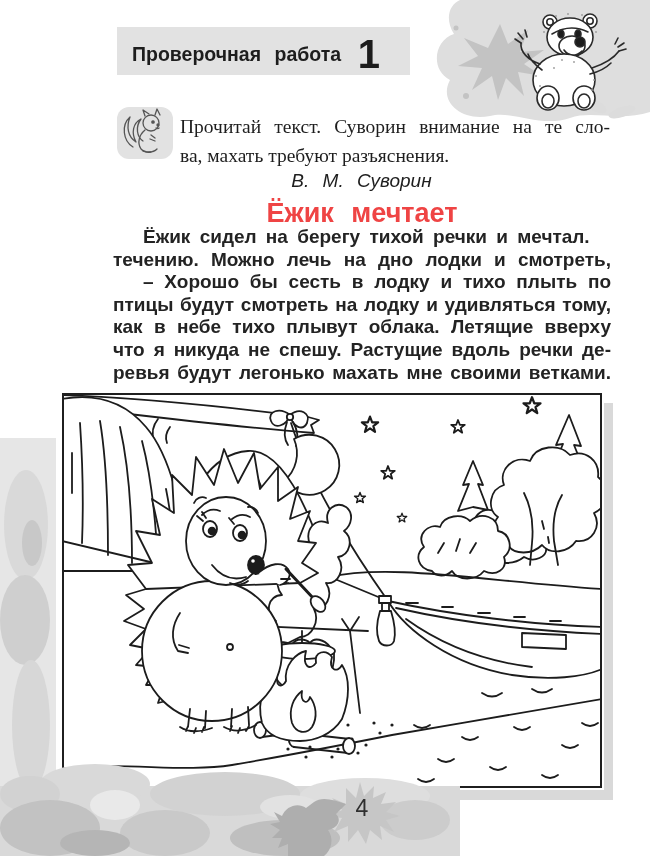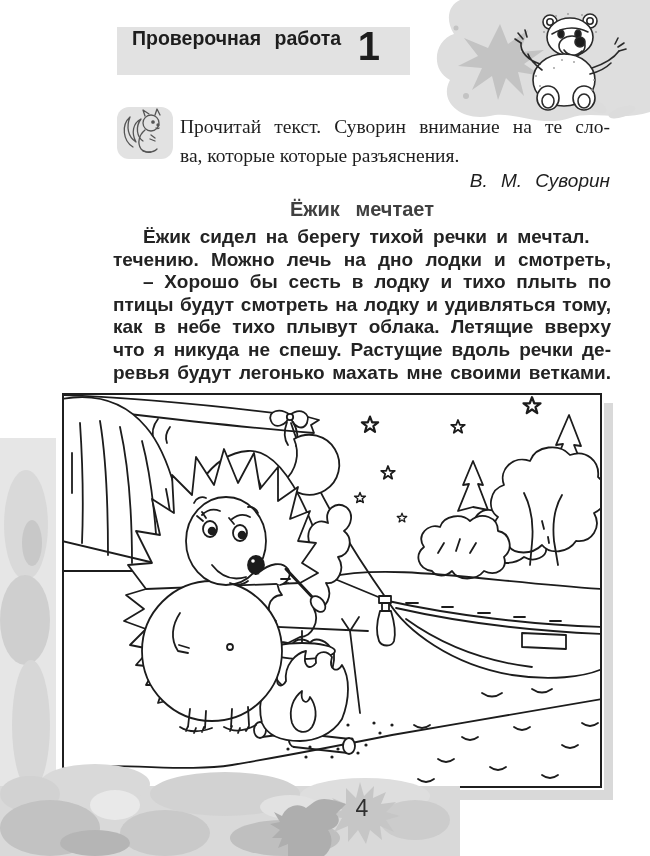--- a/index.html
+++ b/index.html
@@ -1,33 +1,33 @@
 <!DOCTYPE html>
 <html><head>
 <meta charset="utf-8">
 <style>
   html,body{margin:0;padding:0;}
   body{background:#ffffff;font-family:"Liberation Sans",sans-serif;}
   .page{position:relative;width:650px;height:856px;background:#ffffff;overflow:hidden;color:#222;}
   .abs{position:absolute;}
   
   .header-box{left:117px;top:27px;width:293px;height:48px;background:#e2e2e2;
-    display:flex;align-items:flex-start;justify-content:space-between;padding:0 30px 0 15px;box-sizing:border-box;}
+    display:flex;align-items:flex-end;justify-content:space-between;padding:0 30px 0 15px;box-sizing:border-box;}
   .header-title{font-weight:bold;font-size:19.5px;word-spacing:8px;color:#1d1d1d;margin-bottom:9px;}
   .header-number{font-weight:bold;font-size:40px;line-height:0.95;color:#1d1d1d;margin-bottom:2px;}
   
   .icon-box{left:117px;top:107px;width:56px;height:52px;background:#e2e2e2;border-radius:12px;}
   .instruction{left:180px;top:112px;width:430px;font-family:"Liberation Serif",serif;
     font-size:19.5px;color:#1e1e1e;line-height:29px;}
   .just{text-align:justify;text-align-last:justify;}
-  .author{left:113px;top:170px;width:497px;text-align:right;font-style:italic;
+  .author{left:113px;top:170px;width:497px;text-align:center;font-style:italic;
     font-size:19px;word-spacing:8px;color:#1e1e1e;}
   
   .story-title{left:113px;top:198px;width:498px;text-align:center;font-weight:bold;
-    font-size:20px;word-spacing:10px;color:#404040;}
+    font-size:27px;word-spacing:10px;color:#ef4444;}
   .body-text{left:113px;top:226px;width:498px;font-size:19px;color:#232323;}
   .bodyline{height:22.6px;line-height:22.6px;white-space:nowrap_;font-weight:bold;}
   .bodyline.j{text-align:justify;text-align-last:justify;white-space:normal;}
   
   .illo{left:62px;top:393px;width:536px;height:391px;border:2px solid #1f1f1f;background:#fff;overflow:hidden;}
   .shadow-r{left:604px;top:403px;width:9px;height:391px;background:#d9d9d9;}
   .shadow-b{left:72px;top:790px;width:541px;height:10px;background:#d9d9d9;}
   
   .left-strip{left:0;top:438px;width:56px;height:418px;background:#e6e6e6;}
   .blob{border-radius:50%;}
@@ -102,21 +102,21 @@
         <circle cx="36" cy="15" r="1.2" fill="#555"></circle>
         <circle cx="41" cy="18" r="1" fill="#555"></circle>
         <path d="M39,21 q2,1 3,0"></path>
         <path d="M28,23 C22,28 20,36 24,42 C28,46 36,46 40,42"></path>
         <path d="M34,28 l4,3 M33,32 l5,2 M26,44 q4,2 8,1"></path>
       </g>
     </svg>
   </div>
   <div class="abs instruction">
     <div class="just">Прочитай текст. Суворин внимание на те сло-</div>
-    <div>ва, которые которые разъяснения.</div>
+    <div>ва, махать требуют разъяснения.</div>
   </div>
 
   <div class="abs author">В. М. Суворин</div>
 
   <div class="abs story-title">Ёжик мечтает</div>
   <div class="abs body-text">
     <div class="bodyline" style="text-indent:30px;word-spacing:4px;">Ёжик сидел на берегу тихой речки и мечтал.</div>
     <div class="bodyline j">течению. Можно лечь на дно лодки и смотреть,</div>
     <div class="bodyline j" style="text-indent:30px;">– Хорошо бы сесть в лодку и тихо плыть по</div>
     <div class="bodyline j">птицы будут смотреть на лодку и удивляться тому,</div>

